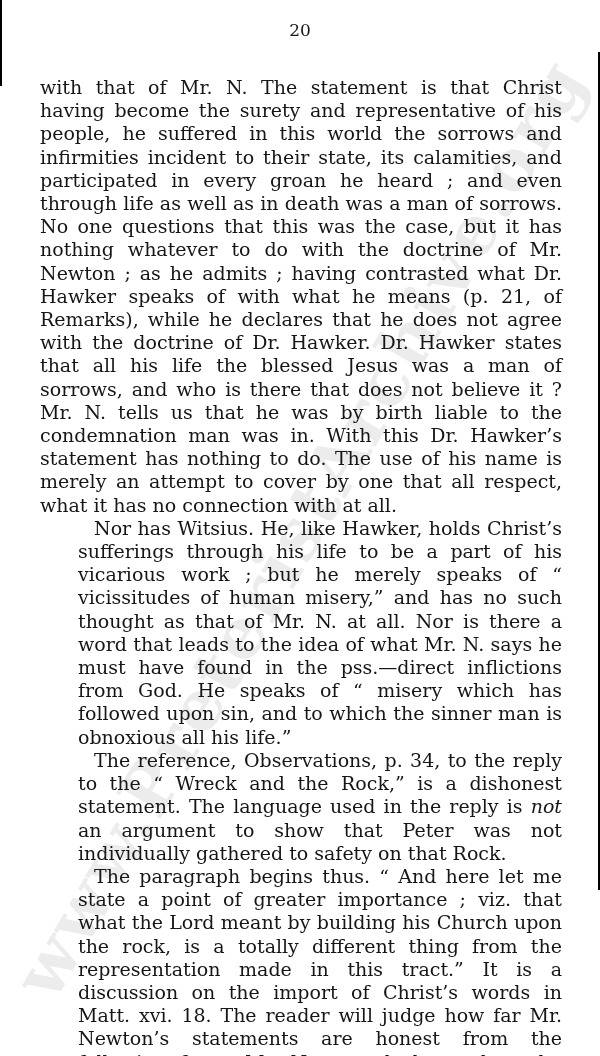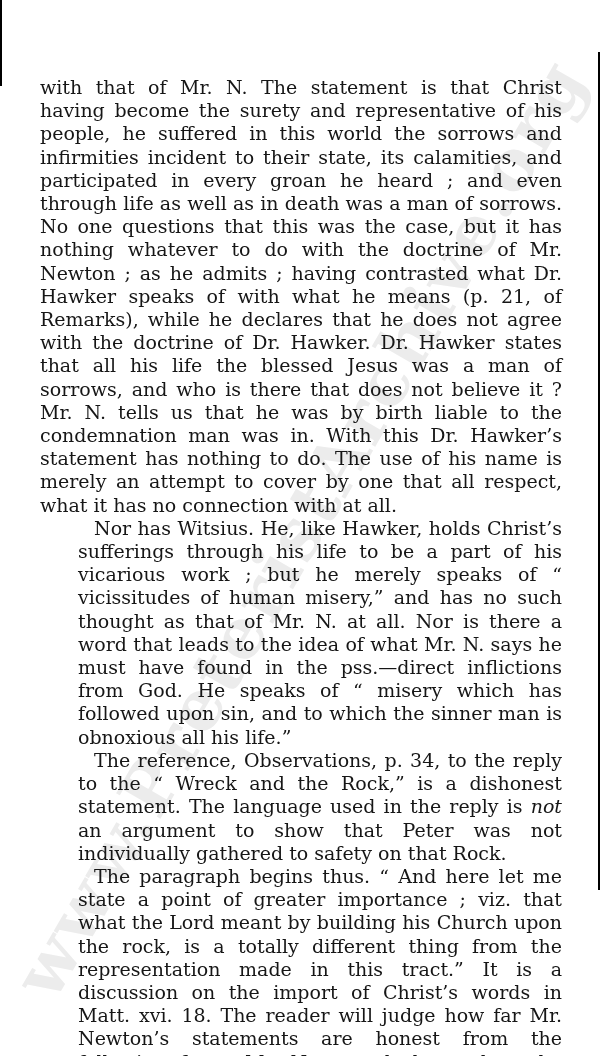--- a/index.html
+++ b/index.html
@@ -53,20 +53,21 @@
 </style>
 </head>
 <body>
 
 <div class="page">
   <div class="watermark">www.PreteristArchive.org</div>
 
   <div class="scan-line left"></div>
   <div class="scan-line right"></div>
 
+  <div class="page-number">20</div>
 
   <main class="text-block" id="text-block">
       <p class="para"><span>with that of Mr. N.  The statement is that Christ having become the surety and representative of his people, he suffered in this world the sorrows and infirmities incident to their state, its calamities, and participated in every groan he heard ; and even through life as well as in death was a man of sorrows.  No one questions that this was the case, but it has nothing whatever to do with the doctrine of Mr. Newton ; as he admits ; having contrasted what Dr. Hawker speaks of with what he means  (p. 21, of Remarks), while he declares that he does not agree with the doctrine of Dr. Hawker.  Dr. Hawker states that all his life the blessed Jesus was a man of sorrows, and who is there that does not believe it ?  Mr. N. tells us that he was by birth liable to the condemnation man was in.  With this Dr. Hawker’s statement has nothing to do.  The use of his name is merely an attempt to cover by one that all respect, what it has no connection with at all.</span></p>
       <p class="para indent"><span>Nor has Witsius.  He, like Hawker, holds Christ’s sufferings through his life to be a part of his vicarious work ; but he merely speaks of “ vicissitudes of human misery,” and has no such thought as that of Mr. N. at all.  Nor is there a word that leads to the idea of what Mr. N. says he must have found in the pss.—direct inflictions from God.  He speaks of “ misery which has followed upon sin, and to which the sinner man is obnoxious all his life.”</span></p>
       <p class="para indent"><span>The reference, Observations, p. 34, to the reply to the “ Wreck and the Rock,” is a dishonest statement.  The language used in the reply is </span><em>not</em><span> an argument to show that Peter was not individually gathered to safety on that Rock.</span></p>
       <p class="para indent"><span>The paragraph begins thus.  “ And here let me state a point of greater importance ; viz. that what the Lord meant by building his Church upon the rock, is a totally different thing from the representation made in this tract.”  It is a discussion on the import of Christ’s words in Matt. xvi. 18.  The reader will judge how far Mr. Newton’s statements are honest from the following facts.  Mr. Newton declares that, the Hagar vessel in which the</span></p>
     </main>
 </div>
 
 </body></html>

